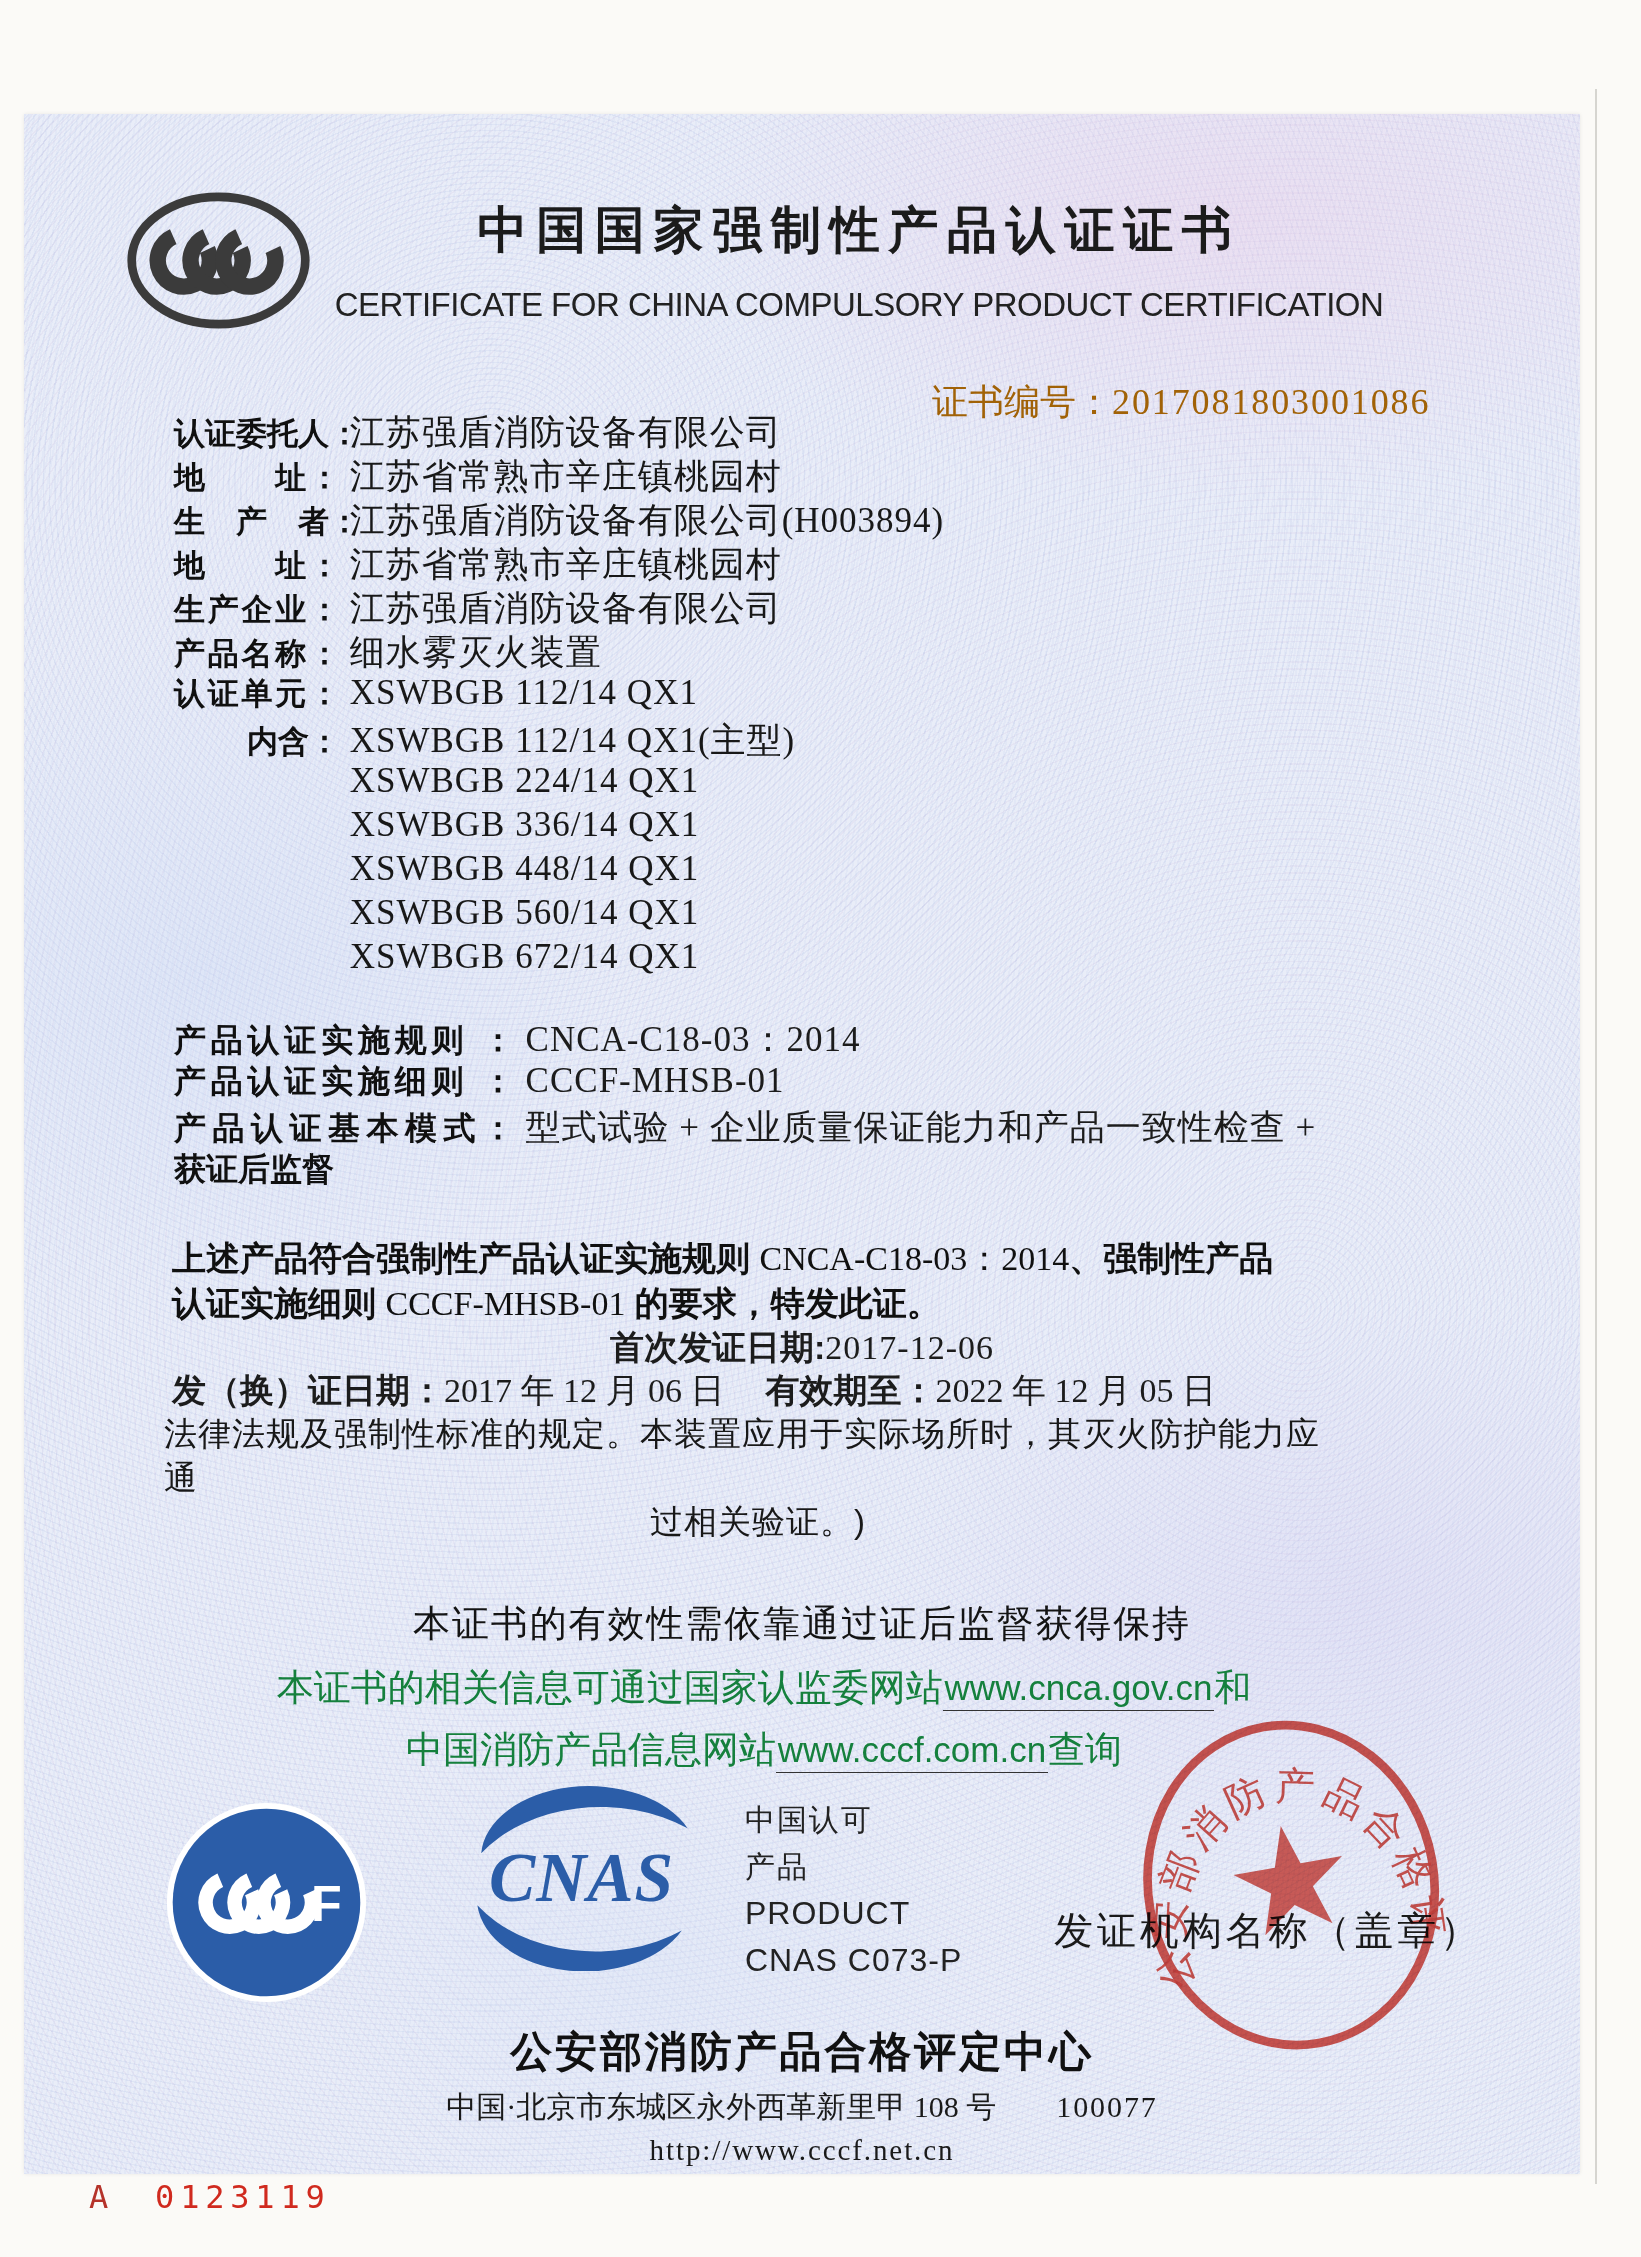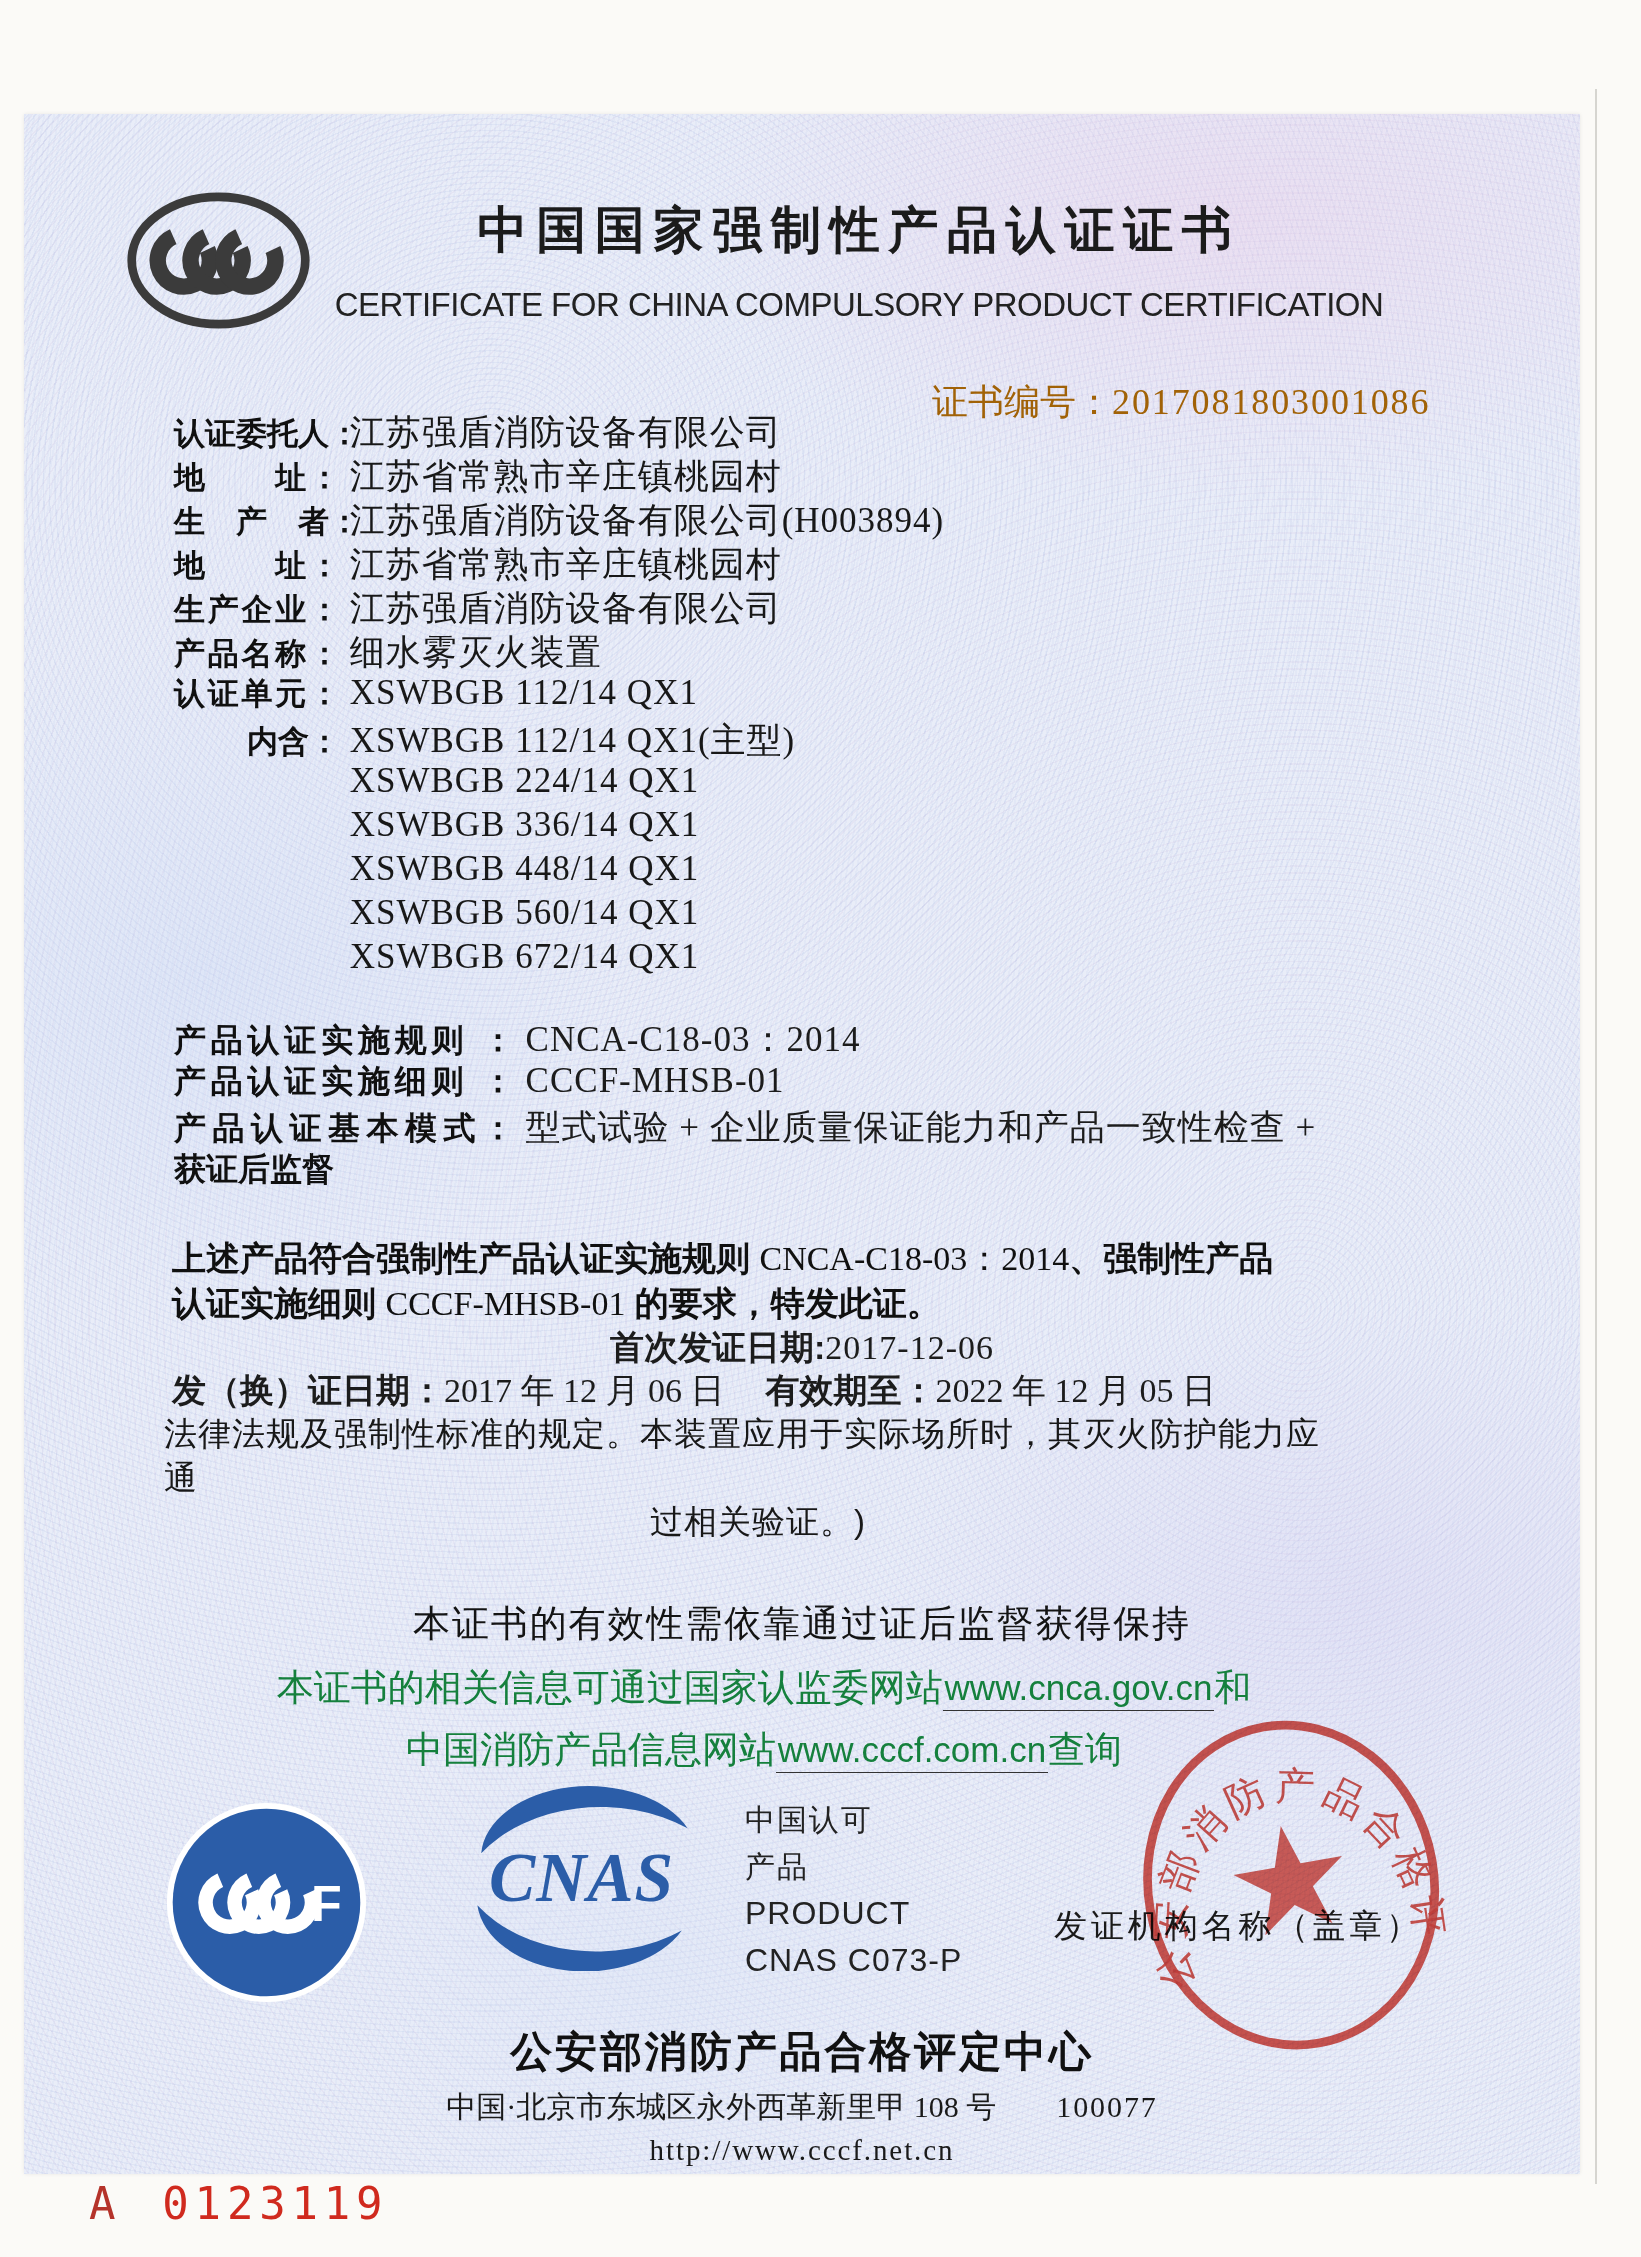--- a/index.html
+++ b/index.html
@@ -77,33 +77,33 @@
   
   .ccc-logo{left:124px;top:189px;}
   .cccf-logo{left:164px;top:1800px;}
   .cnas-logo{left:460px;top:1778px;}
 
   .accred{left:745px;top:1796px;line-height:47px;color:#222;}
   .accred .cn{font-size:30px;letter-spacing:1.9px;}
   .accred .en{font-size:32px;letter-spacing:1px;}
 
   .stamp-caption{left:1054px;top:1904px;font-family:"Liberation Serif",serif;
-    font-size:33px;letter-spacing:3.9px;color:#1a1a1a;z-index:1;}
+    font-size:39px;letter-spacing:3.9px;color:#1a1a1a;z-index:1;}
   .stamp{left:1132px;top:1711px;z-index:2;transform:rotate(-10deg);mix-blend-mode:multiply;opacity:0.92;}
 
   .issuer{left:24px;top:2024px;width:1556px;text-align:center;
     font-weight:bold;font-size:42px;letter-spacing:2.9px;color:#111;}
   .address{left:24px;top:2087px;width:1556px;text-align:center;
     font-family:"Liberation Serif",serif;font-size:30px;color:#1a1a1a;}
   .address .post{margin-left:60px;letter-spacing:1.9px;}
   .website{left:24px;top:2134px;width:1556px;text-align:center;
     font-family:"Liberation Serif",serif;font-size:29px;letter-spacing:1.9px;color:#1a1a1a;}
 
   .serial{left:89px;top:2178px;font-family:"DejaVu Sans Mono","Liberation Mono",monospace;
-    font-size:44px;color:#d02a1e;letter-spacing:5.8px;}
+    font-size:32px;color:#d02a1e;letter-spacing:5.8px;}
   .serial .a{margin-right:41px;color:#b5332a;}
 </style>
 </head>
 <body>
 
 <div class="paper"></div>
 <div class="edge-line"></div>
 
 <div class="abs ccc-logo">
   <svg width="189" height="143" viewBox="0 0 196 148">

